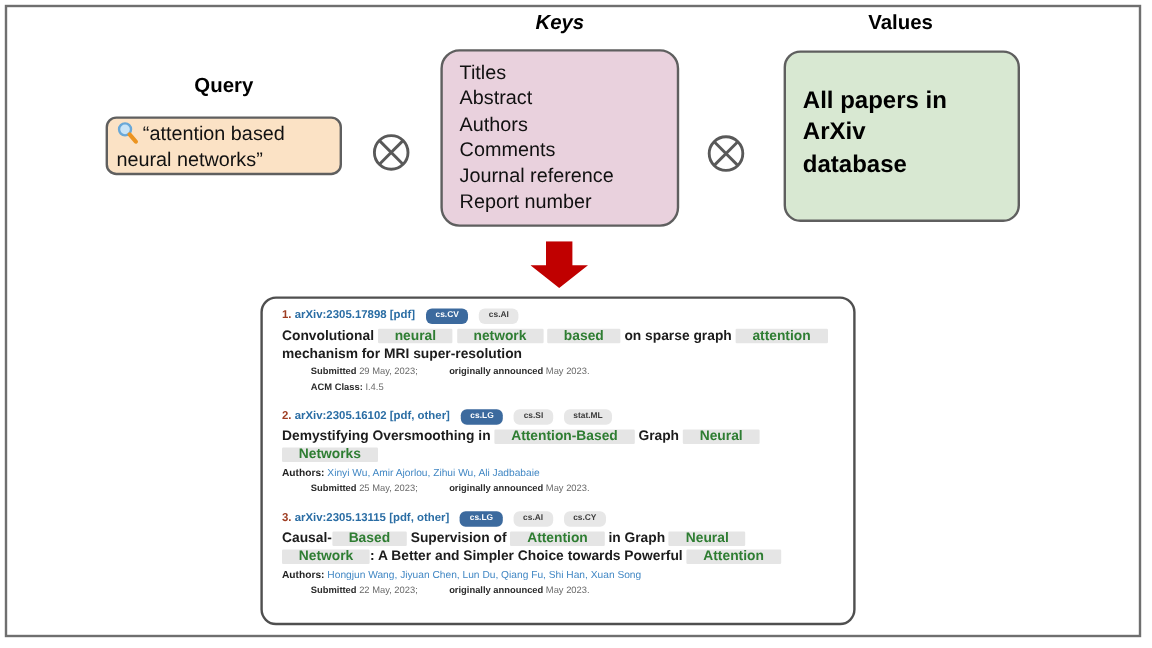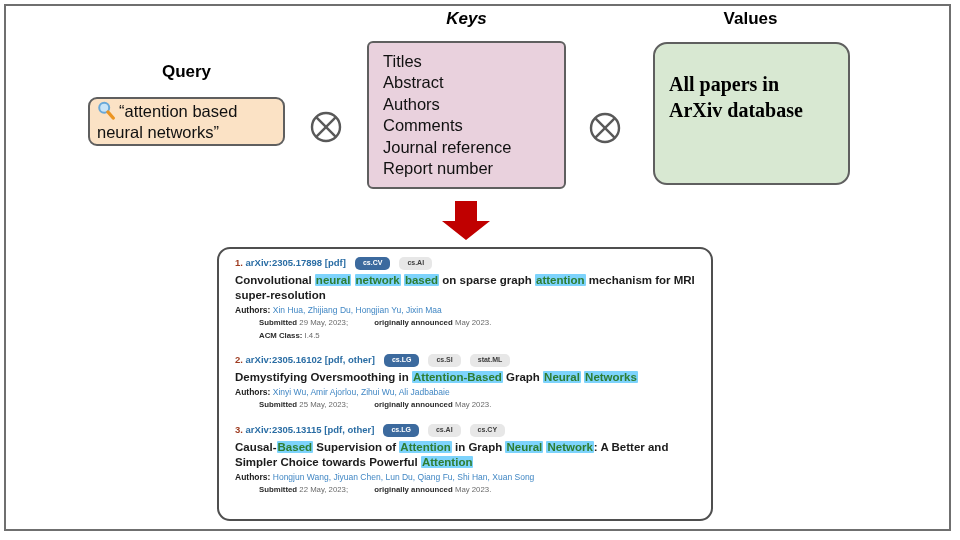--- a/index.html
+++ b/index.html
@@ -18,28 +18,28 @@
   #label-keys{left:367px;top:9px;width:199px;font-style:italic;}
   #label-values{left:652px;top:9px;width:197px;}
 
   .dbox{position:absolute;box-sizing:border-box;border:2px solid #5f5f5f;}
   .qbox{
     left:88px;top:97px;width:197px;height:49px;background:#fbe2c5;border-radius:9px;
     font-size:16.5px;line-height:1.3;padding:2px 7px;color:#111;
   }
   .qbox svg{vertical-align:-3px;margin-right:3px;}
   .kbox{
-    left:367px;top:41px;width:199px;height:148px;background:#e9d1dd;border-radius:6px;
+    left:367px;top:41px;width:199px;height:148px;background:#e9d1dd;border-radius:16px;
     padding:8px 0 0 14px;font-size:16.5px;line-height:1.3;color:#111;
   }
   .vbox{
     left:653px;top:42px;width:197px;height:143px;background:#d8e8d2;border-radius:14px;
   }
   .vbox .vtext{
-    margin:27px 0 0 14px;width:138px;font-size:20px;font-weight:bold;line-height:1.32;color:#000;font-family:Liberation Serif, serif;
+    margin:27px 0 0 14px;width:138px;font-size:20px;font-weight:bold;line-height:1.32;color:#000;
   }
   .otimes{position:absolute;width:32px;height:32px;}
   #otimes-1{left:310px;top:111px;}
   #otimes-2{left:589px;top:112px;}
   .arrow{position:absolute;left:442px;top:201px;}
 
   .results-panel{
     position:absolute;left:217px;top:247px;width:496px;height:274px;background:#fff;
     border:2px solid #4f4f4f;border-radius:13px;box-sizing:border-box;
     padding:8px 16px 0 16px;overflow:hidden;
@@ -50,21 +50,21 @@
   .tag{
     display:inline-block;border-radius:5px;font-size:7px;font-weight:bold;
     padding:2px 8px;margin-left:9px;vertical-align:1px;
   }
   .tag-primary{background:#3c6a9e;color:#fff;}
   .tag-secondary{background:#e7e7e7;color:#3c3c3c;}
   .r-title{
     font-size:11.5px;font-weight:bold;color:#1c1c1c;line-height:1.3;
     margin:3px 0 2px 0;max-width:464px;
   }
-  .hl{color:#2e7d32;background:#7dd3fc;padding:0 1px;border-radius:1px;}
+  .hl{color:#2e7d32;background:#e5e5e5;padding:0 14px;border-radius:1px;}
   .r-authors{font-size:8.5px;color:#1f1f1f;margin:2px 0;line-height:1.3;}
   .r-authors .lbl{font-weight:bold;}
   .author-link{color:#4187c4;}
   .r-meta{font-size:7.8px;color:#6a6a6a;margin:2px 0;line-height:1.4;}
   .r-meta .b{font-weight:bold;color:#2b2b2b;padding-left:24px;}
 </style>
 </head>
 <body>
 
 <div class="frame"></div>
@@ -106,21 +106,20 @@
 </div>
 
 <svg class="arrow" width="48" height="39" viewBox="0 0 48 39">
   <polygon points="13,0 35,0 35,20 48,20 24,39 0,20 13,20" fill="#c00000"></polygon>
 </svg>
 
 <div class="results-panel">
     <div class="result">
       <div class="r-head"><span>1. </span><a class="id-link">arXiv:2305.17898</a><span>&nbsp;</span><a class="pdf-link">[pdf]</a><span class="tag tag-primary">cs.CV</span><span class="tag tag-secondary">cs.AI</span></div>
       <div class="r-title"><span>Convolutional </span><span class="hl">neural</span><span> </span><span class="hl">network</span><span> </span><span class="hl">based</span><span> on sparse graph </span><span class="hl">attention</span><span> mechanism for MRI super-resolution</span></div>
-      <div class="r-authors"><span class="lbl">Authors: </span><a class="author-link">Xin Hua</a><span class="author-link">, </span><a class="author-link">Zhijiang Du</a><span class="author-link">, </span><a class="author-link">Hongjian Yu</a><span class="author-link">, </span><a class="author-link">Jixin Maa</a></div>
       <div class="r-meta"><span class="b">Submitted</span><span> 29 May, 2023; </span><span class="b">originally announced</span><span> May 2023.</span></div>
       <div class="r-meta"><span class="b">ACM Class:</span><span> I.4.5</span></div>
     </div>
     <div class="result">
       <div class="r-head"><span>2. </span><a class="id-link">arXiv:2305.16102</a><span>&nbsp;</span><a class="pdf-link">[pdf, other]</a><span class="tag tag-primary">cs.LG</span><span class="tag tag-secondary">cs.SI</span><span class="tag tag-secondary">stat.ML</span></div>
       <div class="r-title"><span>Demystifying Oversmoothing in </span><span class="hl">Attention-Based</span><span> Graph </span><span class="hl">Neural</span><span> </span><span class="hl">Networks</span></div>
       <div class="r-authors"><span class="lbl">Authors: </span><a class="author-link">Xinyi Wu</a><span class="author-link">, </span><a class="author-link">Amir Ajorlou</a><span class="author-link">, </span><a class="author-link">Zihui Wu</a><span class="author-link">, </span><a class="author-link">Ali Jadbabaie</a></div>
       <div class="r-meta"><span class="b">Submitted</span><span> 25 May, 2023; </span><span class="b">originally announced</span><span> May 2023.</span></div>
     </div>
     <div class="result">

